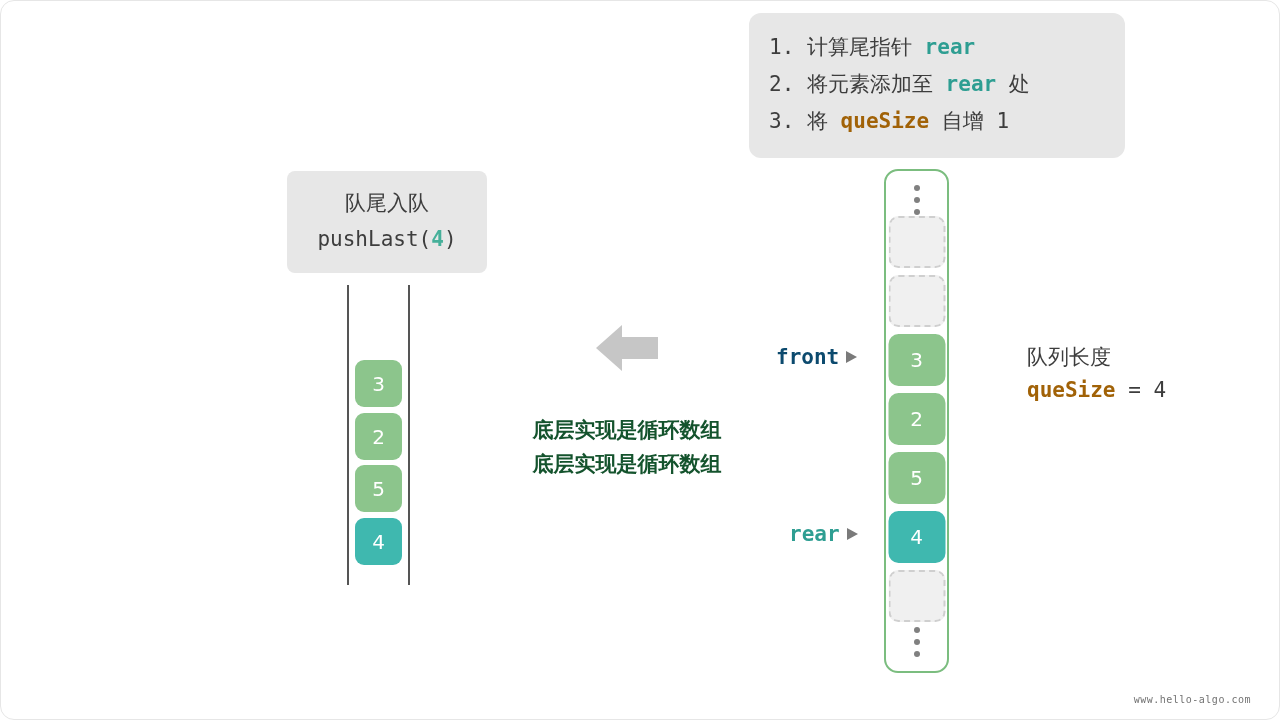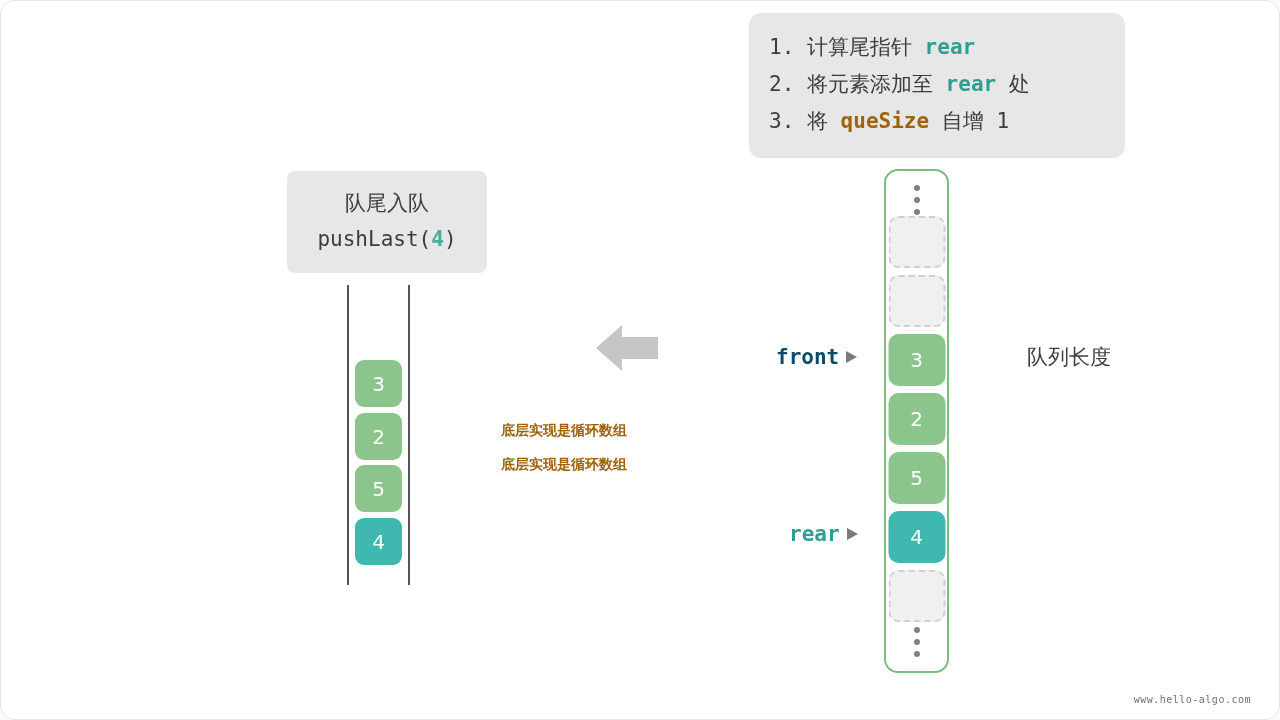--- a/index.html
+++ b/index.html
@@ -58,22 +58,22 @@
     font-family:"DejaVu Sans","Liberation Sans",sans-serif;
     display:flex;align-items:center;justify-content:center;
   }
 
   
   #big-arrow{position:absolute;left:595px;top:322px;width:62px;height:50px;}
 
   
   #center-caption{
     position:absolute;left:500px;top:412px;width:252px;
-    text-align:left;color:#a16207;font-weight:bold;
-    font-size:14px;line-height:34px;
+    text-align:center;color:#14532d;font-weight:bold;
+    font-size:21px;line-height:34px;
     font-family:"DejaVu Sans","Liberation Sans",sans-serif;
   }
 
   
   #array-box{
     position:absolute;left:883px;top:168px;width:65px;height:504px;
     border:2px solid #7bbd7f;border-radius:14px;
     box-sizing:border-box;background:#ffffff;
   }
   .dots{
@@ -200,18 +200,19 @@
     <span>front</span>
     <span class="tri"></span>
   </div>
   <div class="ptr" id="ptr-rear" style="color: rgb(46, 158, 146);">
     <span>rear</span>
     <span class="tri"></span>
   </div>
 
   <div id="size-note">
     <div class="l1">队列长度</div>
+    <div class="l2"><span class="kw-blue">queSize</span><span> = </span><span>4</span></div>
   </div>
 
 
   <div id="watermark">www.hello-algo.com</div>
 
 </div>
 
 </body></html>

